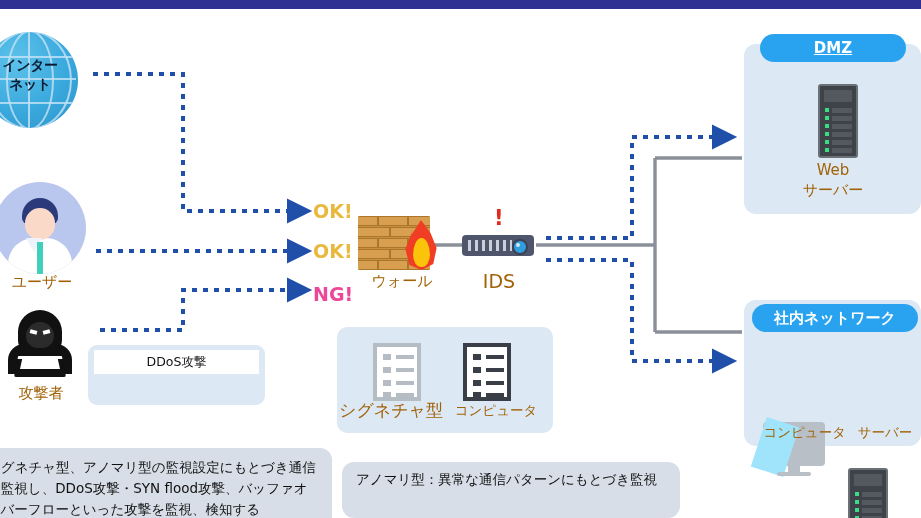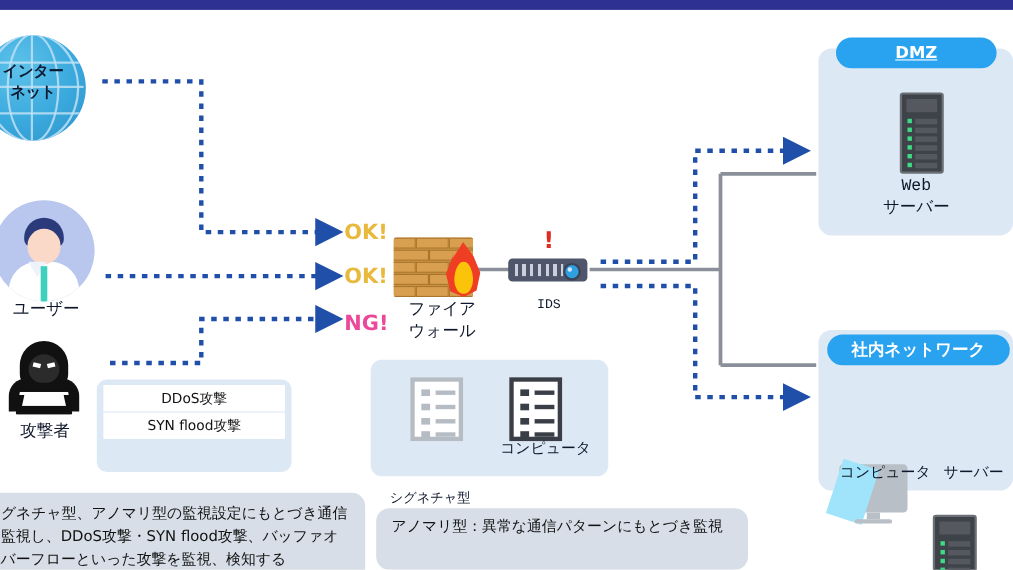--- a/index.html
+++ b/index.html
@@ -3,21 +3,21 @@
 <meta charset="utf-8">
 <style>
   html,body{margin:0;padding:0;background:#ffffff;}
   body{
     width:921px;height:518px;position:relative;overflow:hidden;
     font-family:"DejaVu Sans","Liberation Sans",sans-serif;
     color:#1a1a1a;
   }
   .topbar{position:absolute;left:0;top:0;width:921px;height:9px;background:#2e3192;}
   .abs{position:absolute;}
-  .lbl{font-size:15px;line-height:1.25;text-align:center;color:#0f172a;white-space:nowrap;font-family:Liberation Mono, monospace;}
+  .lbl{font-size:15px;line-height:1.25;text-align:center;color:#a16207;white-space:nowrap;}
 
   
   #internet-node{left:-18px;top:32px;width:96px;height:96px;}
   .globe{width:96px;height:96px;border-radius:50%;
     background:radial-gradient(circle at 36% 30%, #5dc2ea 0%, #3aa9dd 55%, #2e93c9 100%);
     position:relative;overflow:hidden;}
   .globe .mer{position:absolute;border:2px solid rgba(190,225,245,.85);border-radius:50%;}
   .globe .m1{left:24px;top:-2px;width:44px;height:96px;}
   .globe .m2{left:6px;top:-2px;width:80px;height:96px;}
   .globe .par{position:absolute;left:-2px;width:96px;border-top:2px solid rgba(190,225,245,.85);}
@@ -47,21 +47,21 @@
   .hk-eyeR{position:absolute;left:41px;top:22px;width:7px;height:4px;background:#fff;transform:rotate(-14deg);}
   .hk-body{position:absolute;left:6px;top:36px;width:64px;height:30px;background:#111;border-radius:16px 16px 0 0;}
   .hk-lap{position:absolute;left:12px;top:48px;width:52px;height:18px;background:#111;
     border-top:3px solid #fff;border-radius:2px;
     clip-path:polygon(8% 0,92% 0,100% 100%,0 100%);}
   .hk-lapin{position:absolute;left:18px;top:50px;width:40px;height:11px;background:#fff;
     clip-path:polygon(6% 0,94% 0,100% 100%,0 100%);}
   #attacker-label{left:-4px;top:384px;width:90px;}
 
   
-  #attack-box{left:88px;top:345px;width:177px;height:84px;background:#dde8f5;border-radius:9px;
+  #attack-box{left:88px;top:345px;width:177px;height:60px;background:#dde8f5;border-radius:9px;
     padding:4px 0;box-sizing:border-box;}
   .atk-row{height:24px;margin:1px 6px;background:#fff;display:flex;align-items:center;justify-content:center;
     font-size:12.5px;color:#111;}
 
   
   .verdict{font-size:19px;font-weight:700;}
   #ok1{left:313px;top:200px;color:#e8b93c;}
   #ok2{left:313px;top:240px;color:#e8b93c;}
   #ng1{left:313px;top:283px;color:#ec4899;}
 
@@ -84,34 +84,34 @@
   .router .ports{position:absolute;left:6px;top:5px;width:44px;height:11px;
     background:
       repeating-linear-gradient(to right,#c9cfdb 0 3px,transparent 3px 7px),
       repeating-linear-gradient(to bottom,#4f566b 0 1px,transparent 1px 5px);
     background-blend-mode:normal;}
   .router .led{position:absolute;right:6px;top:4px;width:12px;height:12px;border-radius:50%;
     background:#e8eaf0;border:2px solid #3b4considered;}
   .router .led{border:2px solid #3b4255;background:#2f9fe0;}
   .router .led::after{content:"";position:absolute;left:2px;top:2px;width:4px;height:4px;border-radius:50%;background:#cfe8fa;}
   #ids-bang{left:494px;top:206px;font-size:21px;font-weight:700;color:#e02b20;}
-  #ids-label{left:462px;top:270px;width:74px;font-size:12px;}
+  #ids-label{left:462px;top:270px;width:74px;font-size:19px;}
 
   
   #ids-types{left:337px;top:327px;width:216px;height:106px;background:#dde8f5;border-radius:10px;}
   .doc{position:absolute;top:16px;width:48px;height:58px;background:#fff;box-sizing:border-box;}
   .doc.sig{left:36px;border:4px solid #b6bcc4;}
   .doc.ano{left:126px;border:4px solid #3a3f47;}
   .doc .dl{position:absolute;left:6px;width:8px;height:6px;}
   .doc .dd{position:absolute;left:19px;width:18px;height:4px;}
   .doc.sig .dl{background:#b6bcc4;} .doc.sig .dd{background:#b6bcc4;}
   .doc.ano .dl{background:#3a3f47;} .doc.ano .dd{background:#3a3f47;}
   .r1{top:7px;} .r2{top:20px;} .r3{top:33px;} .r4{top:45px;}
   .doc .dd.r1{top:8px;} .doc .dd.r2{top:21px;} .doc .dd.r3{top:34px;} .doc .dd.r4{top:46px;}
-  #sig-label{left:336px;top:400px;width:110px;font-size:12px;margin-top:46px;}
+  #sig-label{left:336px;top:400px;width:110px;font-size:17px;}
   #ano-label{left:444px;top:402px;width:104px;font-size:13.5px;}
 
   
   .zone{background:#dde8f5;border-radius:12px;position:absolute;}
   #dmz-zone{left:744px;top:44px;width:177px;height:170px;}
   #intra-zone{left:744px;top:300px;width:177px;height:146px;}
   .pill{position:absolute;height:28px;border-radius:14px;background:#29a3f0;color:#fff;
     display:flex;align-items:center;justify-content:center;font-size:15px;font-weight:700;}
   #dmz-pill{left:760px;top:34px;width:146px;text-decoration:underline;}
   #intra-pill{left:752px;top:290px;width:166px;margin-top:14px;}
@@ -204,21 +204,20 @@
     <span class="hk-eyeL"></span>
       <span class="hk-eyeR"></span>
     <span class="hk-lap"></span>
       <span class="hk-lapin"></span>
   </div>
 </div>
 <div class="abs lbl" id="attacker-label">攻撃者</div>
 
 <div class="abs" id="attack-box">
   <div class="atk-row">DDoS攻撃</div>
-  <div class="atk-row">SYN flood攻撃</div>
 </div>
 
 <div class="abs verdict" id="ok1">OK!</div>
 <div class="abs verdict" id="ok2">OK!</div>
 <div class="abs verdict" id="ng1">NG!</div>
 
 <div class="abs" id="firewall-node">
   <div class="brick">
     <i style="left:-6px;top:0;width:26px"></i>
       <i style="left:20px;top:0;width:30px"></i>
@@ -235,21 +234,20 @@
     <i style="left:-6px;top:44px;width:26px"></i>
       <i style="left:20px;top:44px;width:30px"></i>
       <i style="left:50px;top:44px;width:30px"></i>
   </div>
   <div class="flame">
     <span class="fl-o"></span>
       <span class="fl-y"></span>
   </div>
 </div>
 <div class="abs lbl" id="firewall-label">
-  <div>ファイア</div>
   <div>ウォール</div>
 </div>
 
 <div class="abs" id="ids-bang">!</div>
 <div class="abs" id="ids-node">
   <div class="router">
     <span class="ports"></span>
       <span class="led"></span>
   </div>
 </div>

